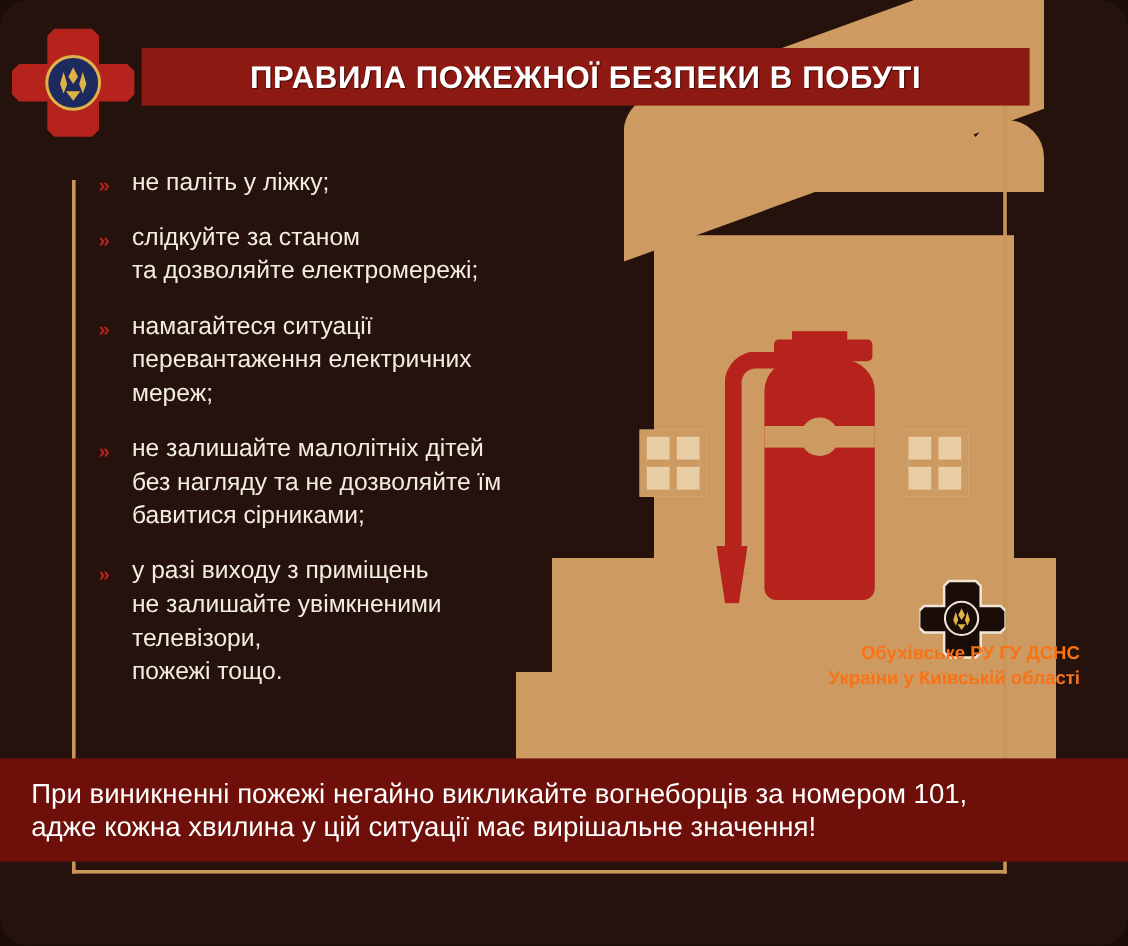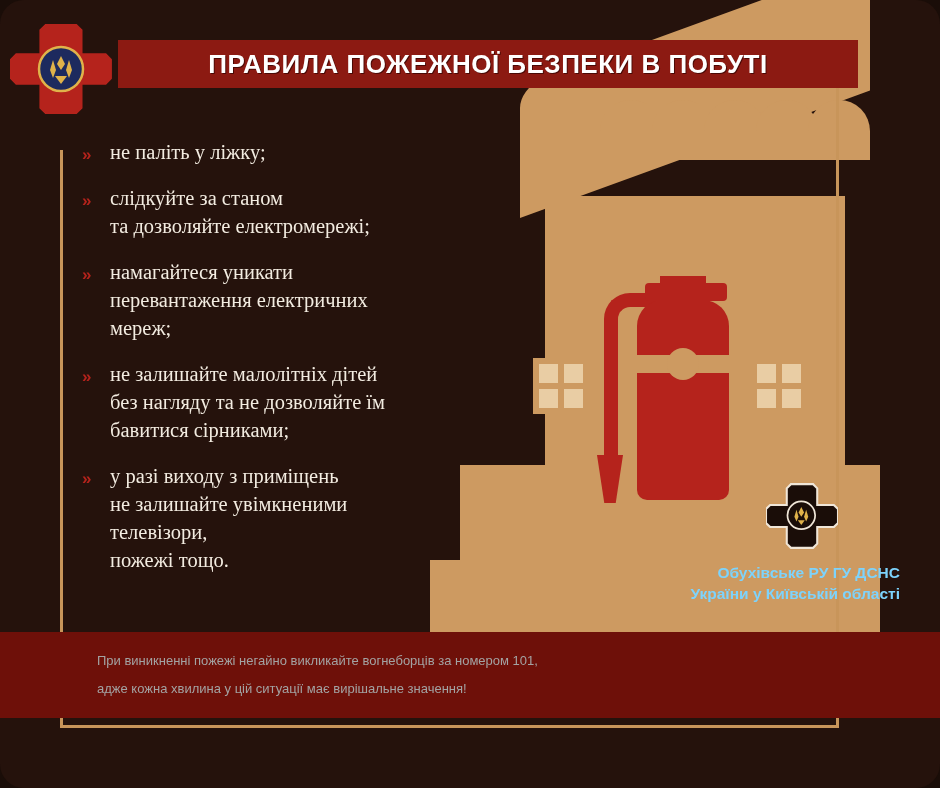--- a/index.html
+++ b/index.html
@@ -215,51 +215,51 @@
   }
   .list-item .bullet {
     position: absolute;
     left: 4px;
     top: 3px;
     color: #b5231c;
     font-size: 17px;
     font-weight: bold;
     letter-spacing: -3px;
   }
-  .list-item .txt { display: block; white-space: pre-line; font-family: Liberation Serif, serif; }
+  .list-item .txt { display: block; white-space: pre-line; }
 
   
   .org-caption {
     position: absolute;
     left: 600px;
-    top: 562px;
+    top: 534px;
     width: 300px;
     text-align: right;
-    color: #7dd3fc;
+    color: #f97316;
     font-size: 15.5px;
     font-weight: bold;
     line-height: 21px;
     white-space: pre-line;
   }
 
   
   .footer {
     position: absolute;
     left: 0;
     top: 632px;
     width: 940px;
     height: 86px;
     background: #6e1009;
     display: flex;
     align-items: center;
   }
   .footer-text {
-    padding-left: 97px;
-    color: #a3a3a3;
-    font-size: 13px;
+    padding-left: 26px;
+    color: #ffffff;
+    font-size: 23px;
     line-height: 28px;
     white-space: pre-line;
   }
 </style>
 </head>
 <body>
 
 <div id="poster">
 
   <div class="house-roof"></div>
@@ -312,21 +312,21 @@
       <span class="bullet">»</span>
       <span class="txt">не паліть у ліжку;</span>
     </div>
     <div class="list-item">
       <span class="bullet">»</span>
       <span class="txt">слідкуйте за станом
 та дозволяйте електромережі;</span>
     </div>
     <div class="list-item">
       <span class="bullet">»</span>
-      <span class="txt">намагайтеся уникати
+      <span class="txt">намагайтеся ситуації
 перевантаження електричних
 мереж;</span>
     </div>
     <div class="list-item">
       <span class="bullet">»</span>
       <span class="txt">не залишайте малолітніх дітей
 без нагляду та не дозволяйте їм
 бавитися сірниками;</span>
     </div>
     <div class="list-item">

